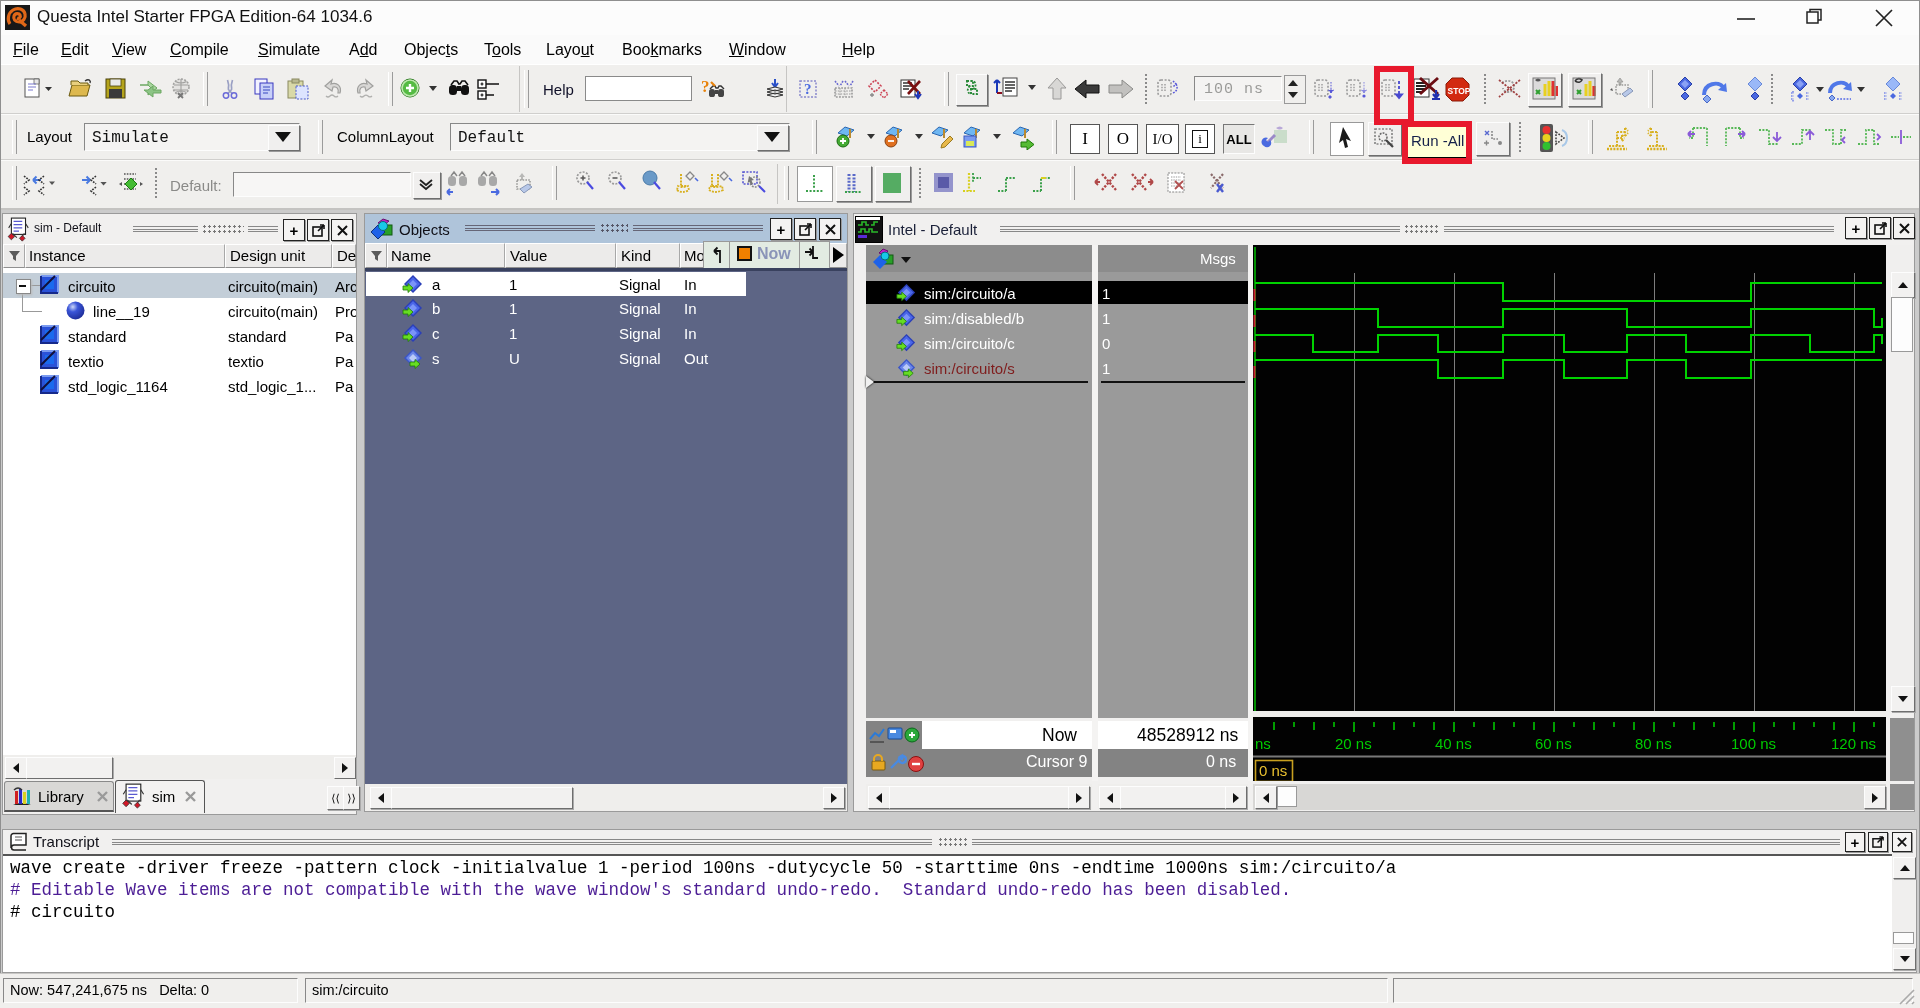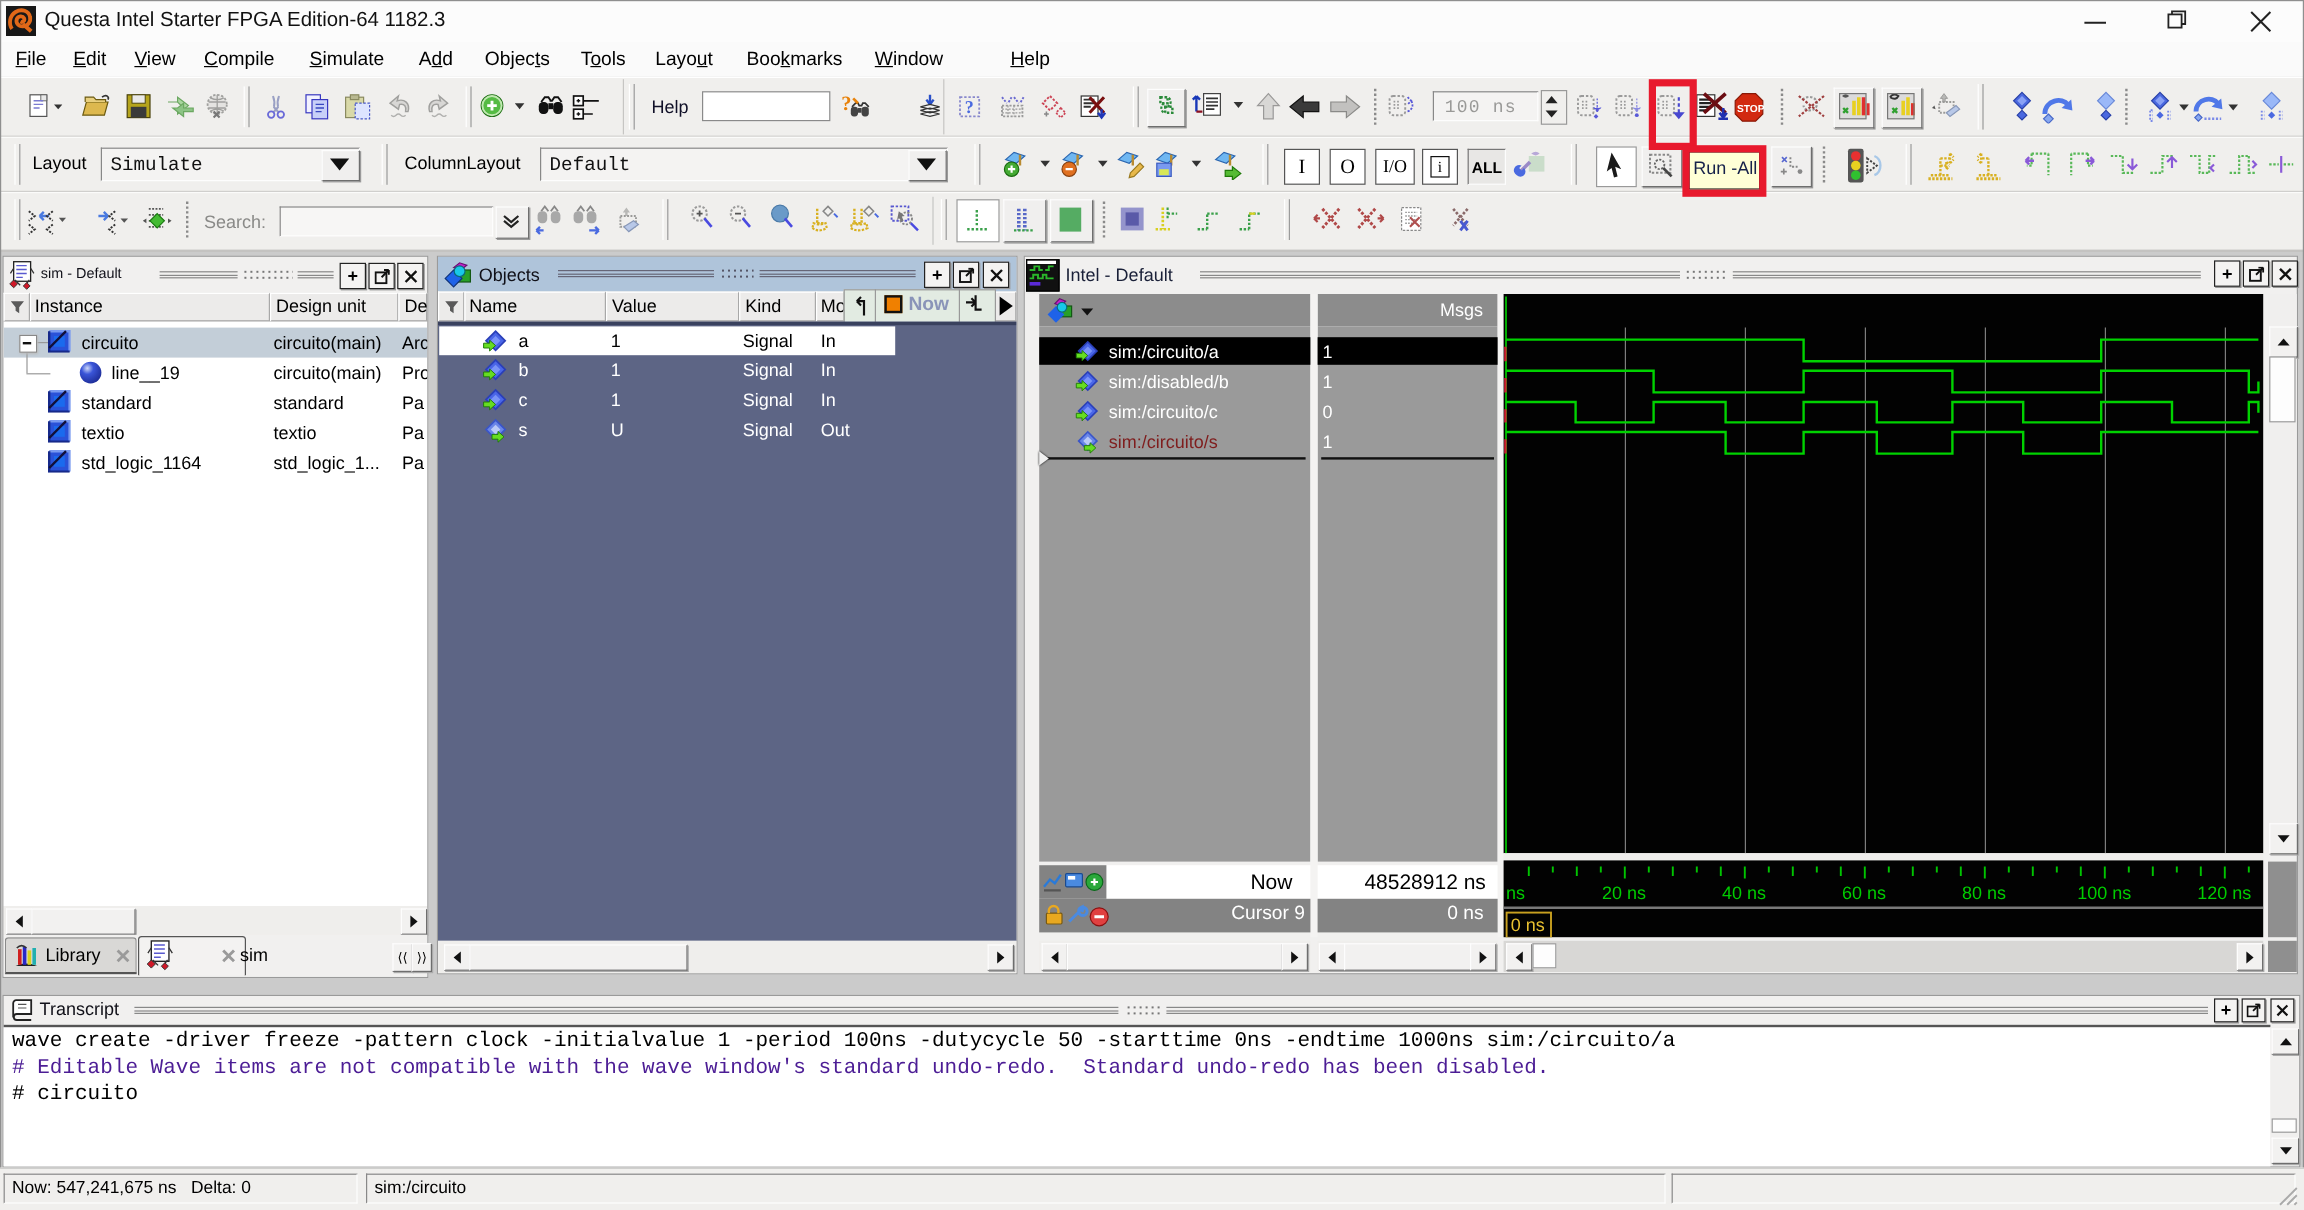--- a/index.html
+++ b/index.html
@@ -17,21 +17,21 @@
 .arrD{border-left:5px solid transparent;border-right:5px solid transparent;border-top:6px solid #111;}
 .hdrcell{border-right:1px solid #a8a8a8;border-top:1px solid #fff;border-left:1px solid #fff;border-bottom:1px solid #909090;background:#ecebea;}
 </style></head>
 <body>
 <div class="ab" style="left:0;top:0;width:1920px;height:35px;background:#fcfcfc;"></div>
 <svg class="ab" style="left:5px;top:5px" width="25" height="25" viewBox="0 0 25 25">
     <rect x="0" y="0" width="25" height="25" fill="#181818"></rect>
     <path d="M5 19 C2 15 3 8 8 5 C13 2 19 4 20 9 C21 13 18 17 14 17 C10 17 8 14 9 11 C10 8 14 8 15 10 C16 12 14 14 12 13" stroke="#e06818" stroke-width="3.2" fill="none"></path>
     <path d="M14 15 L21 21" stroke="#e06818" stroke-width="3.4"></path>
   </svg>
-<div class="ab" style="left:37px;top:7px;font-size:17px;color:#111;">Questa Intel Starter FPGA Edition-64 1182.3</div>
+<div class="ab" style="left:37px;top:7px;font-size:17px;color:#111;">Questa Intel Starter FPGA Edition-64 1034.6</div>
 
 <svg class="ab" style="left:1734px;top:8px" width="170" height="22" viewBox="0 0 170 22">
 <path d="M3 11 L21 11" stroke="#222" stroke-width="1.6"></path>
 <rect x="73" y="4" width="11" height="11" fill="none" stroke="#222" stroke-width="1.5"></rect>
     <path d="M76 4 V1.5 H87 V12 H84" fill="none" stroke="#222" stroke-width="1.5"></path>
 <path d="M142 2 L158 18 M158 2 L142 18" stroke="#222" stroke-width="1.7"></path>
 </svg>
 
 <div class="ab" style="left:0;top:35px;width:1920px;height:29px;background:#fafafa;border-bottom:1px solid #d8d8d8;"></div>
 <div class="ab" style="left:0;top:41px;font-size:16px;color:#000;width:1920px;height:20px;">
@@ -445,21 +445,21 @@
     <path d="M12 8 h8 M20 8 l-3.5 -3.5 M20 8 l-3.5 3.5" stroke="#4a7ae0" stroke-width="2" fill="none"></path>
     <path d="M26 4 l-5 4 5 4 M26 15 l-5 4 5 4" fill="none" stroke="#333" stroke-width="1.6" stroke-dasharray="1.8 1.2"></path>
     <path d="M36 10 l3.5 4 3.5 -4 z" fill="#555" transform="translate(-2 1) scale(0.9)"></path>
   </svg>
 <svg class="ab" style="left:116px;top:170px" width="30" height="28" viewBox="0 0 30 28">
     <path d="M8 4 h12 M8 9 h12 M8 14 h12 M8 19 h12" stroke="#555" stroke-width="1.4" stroke-dasharray="1.6 1.2"></path>
     <path d="M15 8 L21 14 L15 20 L9 14 Z" fill="#44bb33" stroke="#1a7a10"></path>
     <path d="M24 12 l3 2 -3 2 z M6 12 l-3 2 3 2 z" fill="#555"></path>
   </svg>
 <div class="ab" style="left:155px;top:168px;width:2px;height:30px;border-left:2px dotted #8a8a8a;"></div>
-<div class="ab" style="left:170px;top:177px;font-size:15px;color:#8a8a88;">Search:</div>
+<div class="ab" style="left:170px;top:177px;font-size:15px;color:#8a8a88;">Default:</div>
 <div class="ab sunk" style="left:233px;top:172px;width:178px;height:25px;background:#f7f6f5;box-sizing:border-box;"></div>
 <div class="ab btn3" style="left:413px;top:172px;width:26px;height:25px;"></div>
 <svg class="ab" style="left:418px;top:178px" width="16" height="14" viewBox="0 0 16 14">
     <path d="M2 2 l6 5 6 -5 M2 6 l6 5 6 -5" fill="none" stroke="#222" stroke-width="1.8"></path>
   </svg>
 <svg class="ab" style="left:443px;top:170px" width="30" height="28" viewBox="0 0 30 28">
     <path d="M8 6 l3 -4 3 4 m2 0 l3 -4 3 4" fill="none" stroke="#888" stroke-width="1.5"></path>
     <rect x="5" y="6" width="8" height="10" rx="3.5" fill="#a8a8a8"></rect>
     <rect x="16" y="6" width="8" height="10" rx="3.5" fill="#a8a8a8"></rect>
     <path d="M10 22 h-6 M4 22 l3 -3 M4 22 l3 3" stroke="#4a6ae0" stroke-width="2" fill="none"></path>
@@ -673,21 +673,21 @@
     <path d="M4 4 q4 -4 8 0" fill="none" stroke="#333" stroke-width="1.4"></path>
   </svg>
 <div class="ab t15" style="left:38px;top:788px;">Library</div>
 <svg class="ab" style="left:96px;top:790px" width="13" height="13" viewBox="0 0 13 13">
     <path d="M2 2 L11 11 M11 2 L2 11" stroke="#9a9a9a" stroke-width="2.4"></path>
   </svg>
 <div class="ab" style="left:115px;top:780px;width:90px;height:33px;background:#f3f2f1;border:1px solid #555;border-bottom:none;border-radius:3px 3px 0 0;box-sizing:border-box;"></div>
 <svg class="ab" style="left:122px;top:783px" width="24" height="26" viewBox="0 0 20 23">
     <use href="#simicon"></use>
   </svg>
-<div class="ab t15" style="left:152px;top:788px;margin-left:48px;">sim</div>
+<div class="ab t15" style="left:152px;top:788px;">sim</div>
 <svg class="ab" style="left:184px;top:790px" width="13" height="13" viewBox="0 0 13 13">
     <path d="M2 2 L11 11 M11 2 L2 11" stroke="#9a9a9a" stroke-width="2.4"></path>
   </svg>
 <div class="ab sbtn" style="left:327px;top:786px;width:15px;height:22px;font-size:11px;">⟨⟨</div>
 <div class="ab sbtn" style="left:343px;top:786px;width:15px;height:22px;font-size:11px;">⟩⟩</div>
 
 <svg width="0" height="0" style="position:absolute">
     <defs>
 <g id="sigicon">
         <path d="M12 2 L21 11 L12 20 L3 11 Z" fill="#2a3fb8"></path>

